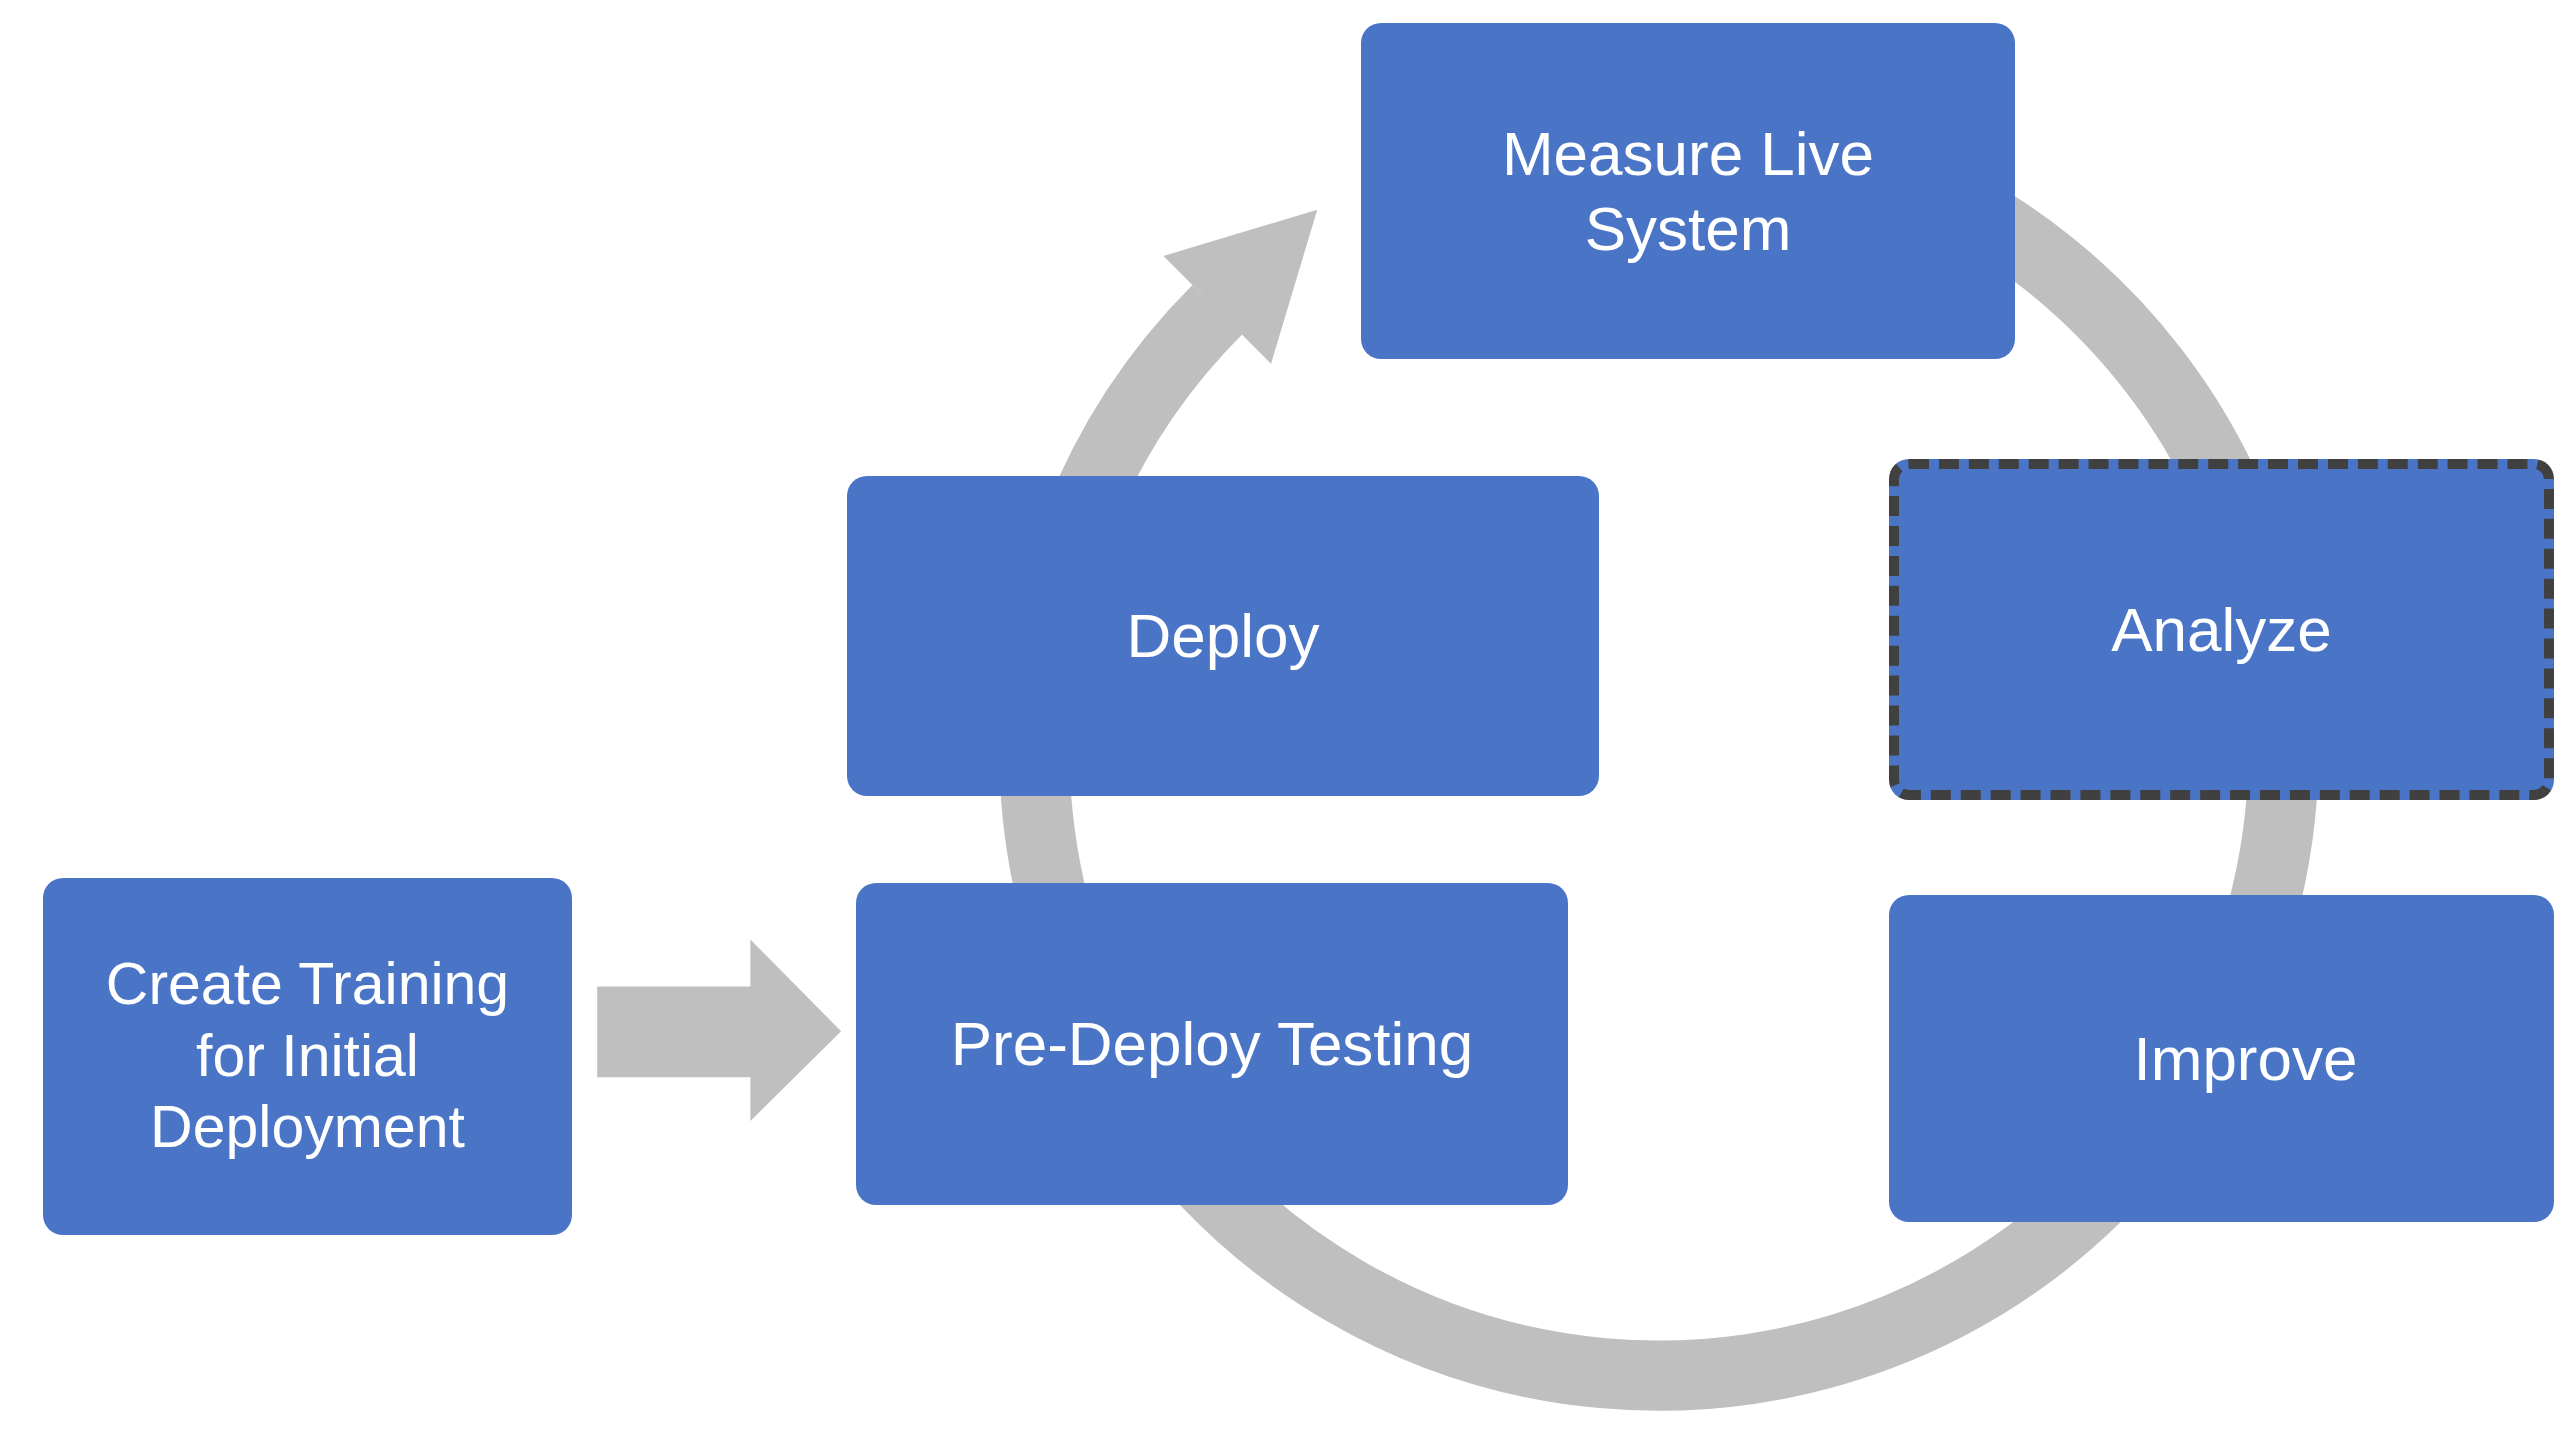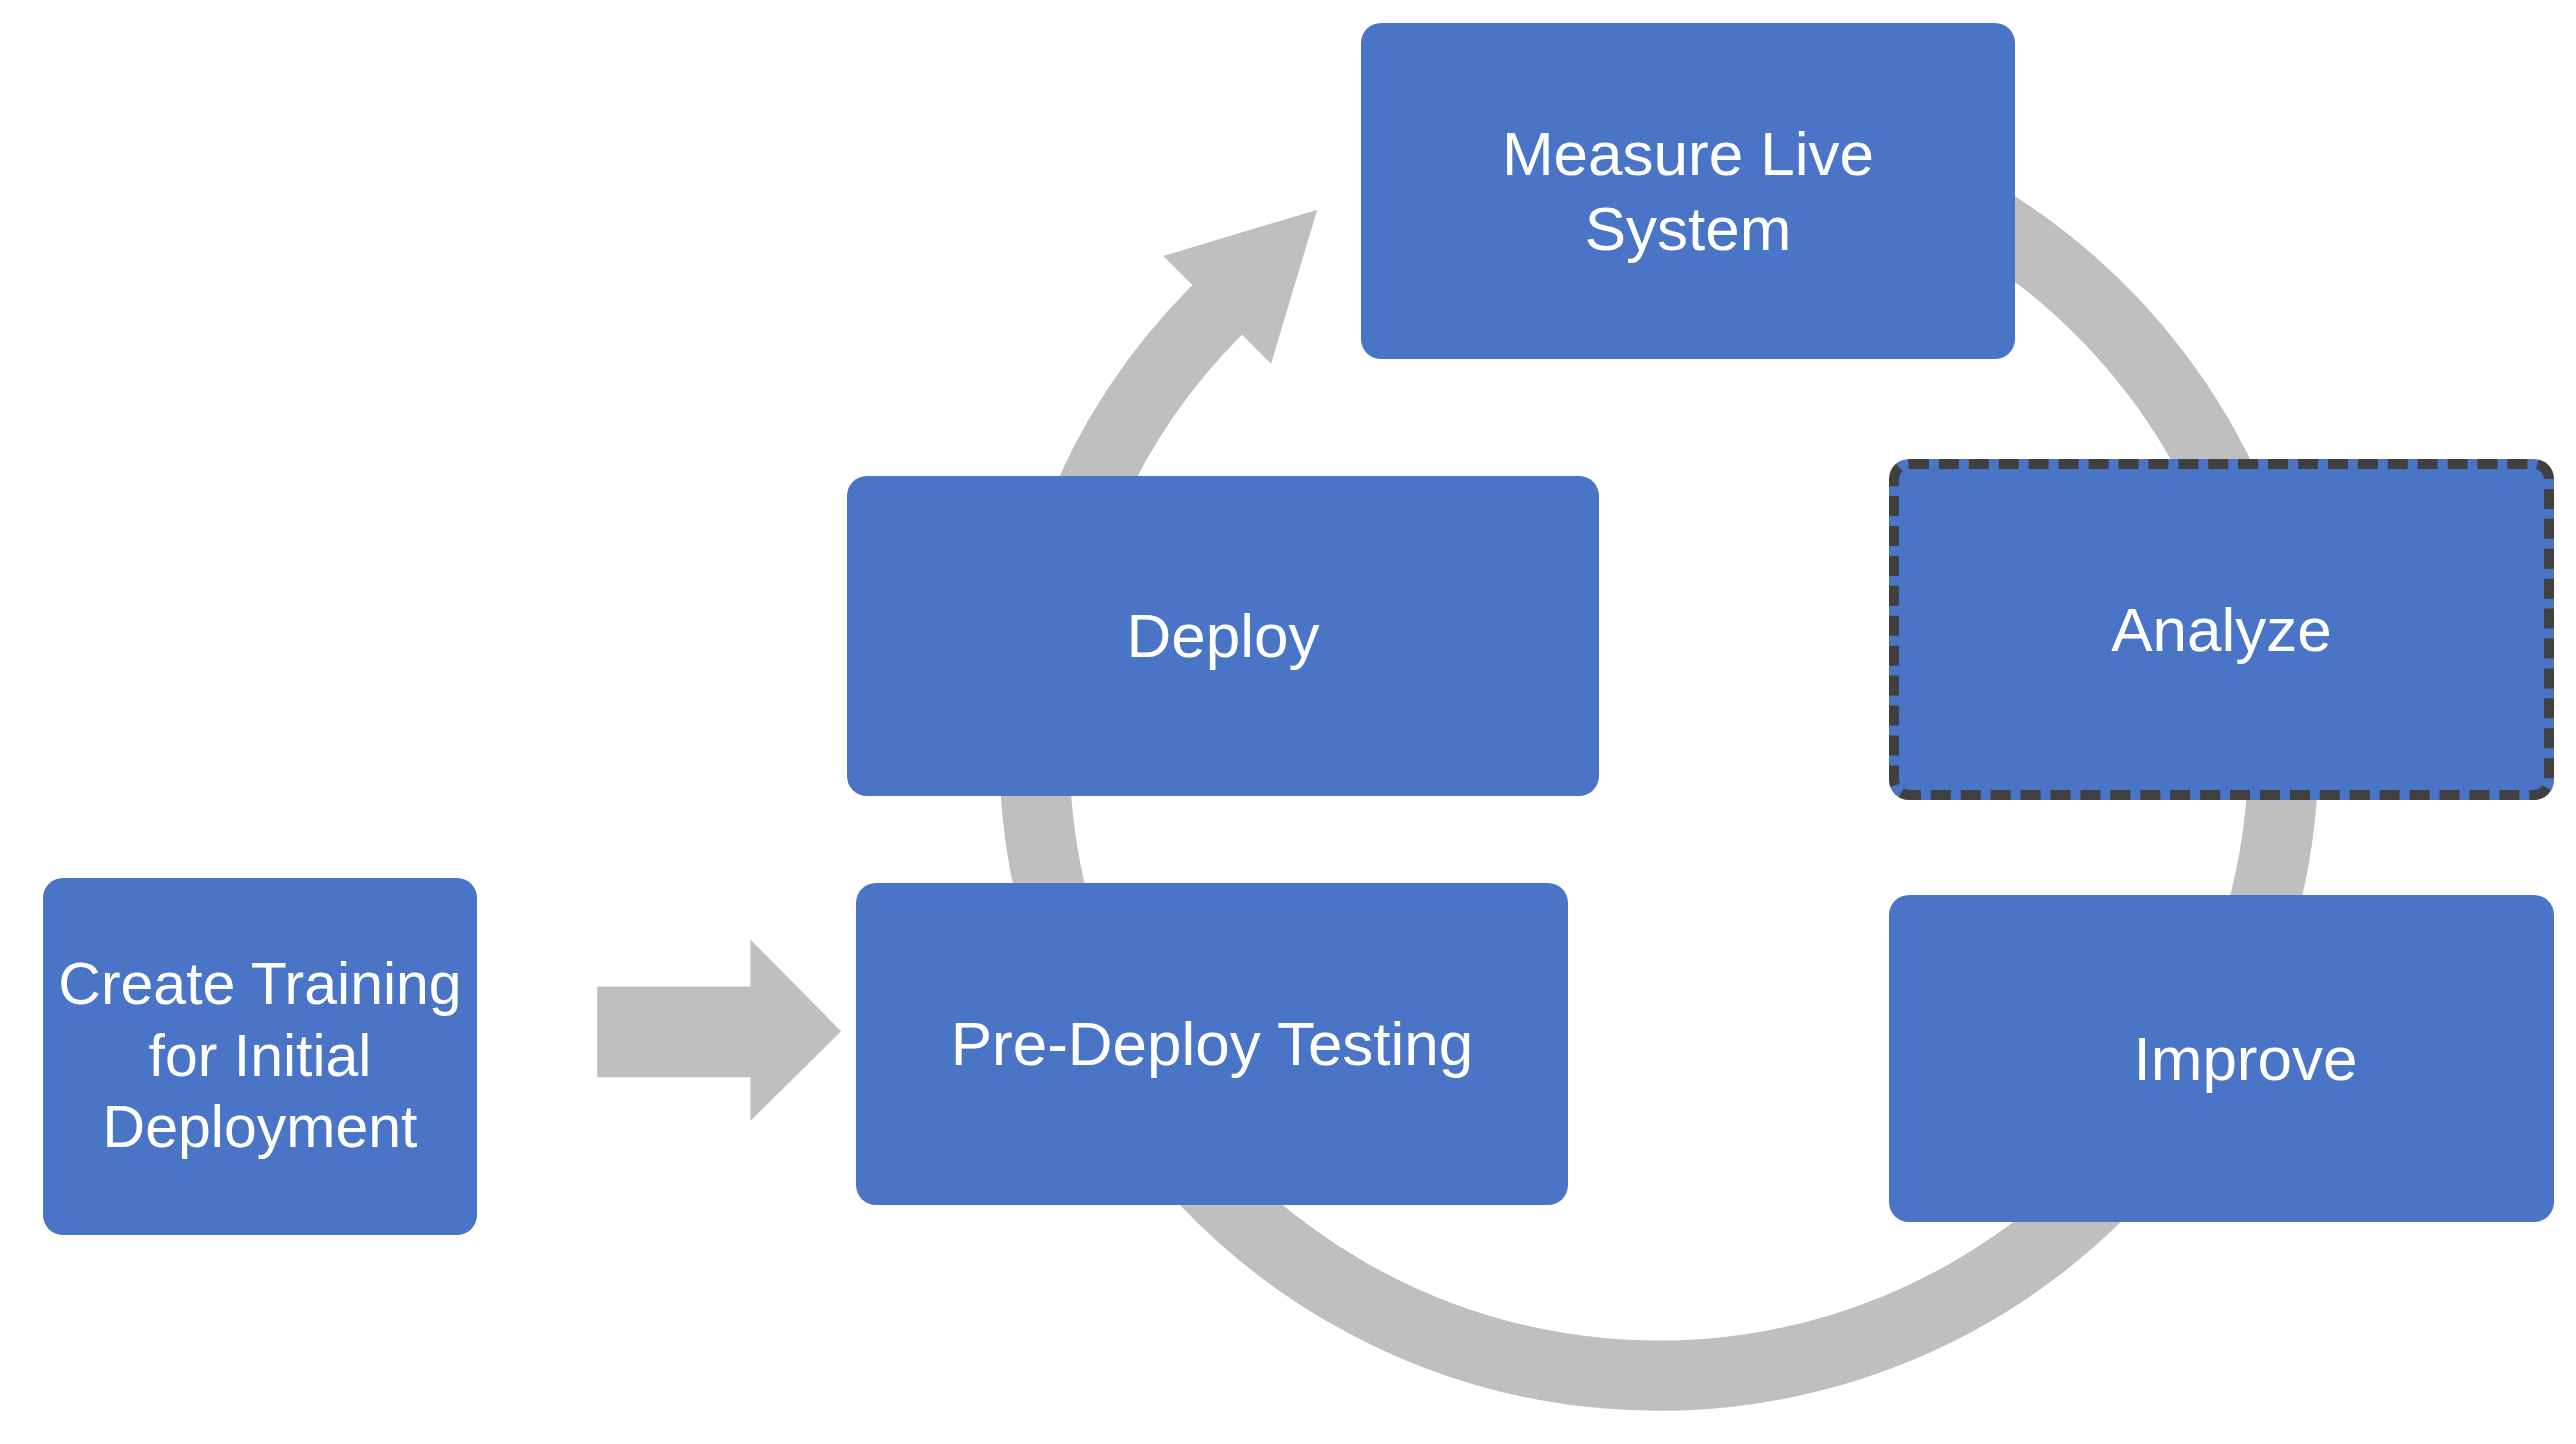--- a/index.html
+++ b/index.html
@@ -30,21 +30,21 @@
     text-align:center;
     font-size:62px;
     line-height:1.22;
     white-space:pre-line;
   }
   .node--selected{
     border:10.7px dashed var(--selection-dash);
   }
   .node--entry{font-size:59px;}
 
-  .node-create  {left:43px;  top:878px; width:434px; height:357px;}
+  .node-create  {left:43px;  top:878px; width:529px; height:357px;}
   .node-deploy  {left:847px; top:476px; width:752px; height:320px;}
   .node-predeploy{left:856px;top:883px; width:712px; height:322px;}
   .node-measure {left:1361px;top:23.4px;  width:654px; height:336px;}
   .node-analyze {left:1889px;top:459px; width:665px; height:341px;}
   .node-improve {left:1889px;top:895px; width:665px; height:327px;padding-left:48px;}
 </style>
 </head>
 <body>
 
 <div class="canvas">

